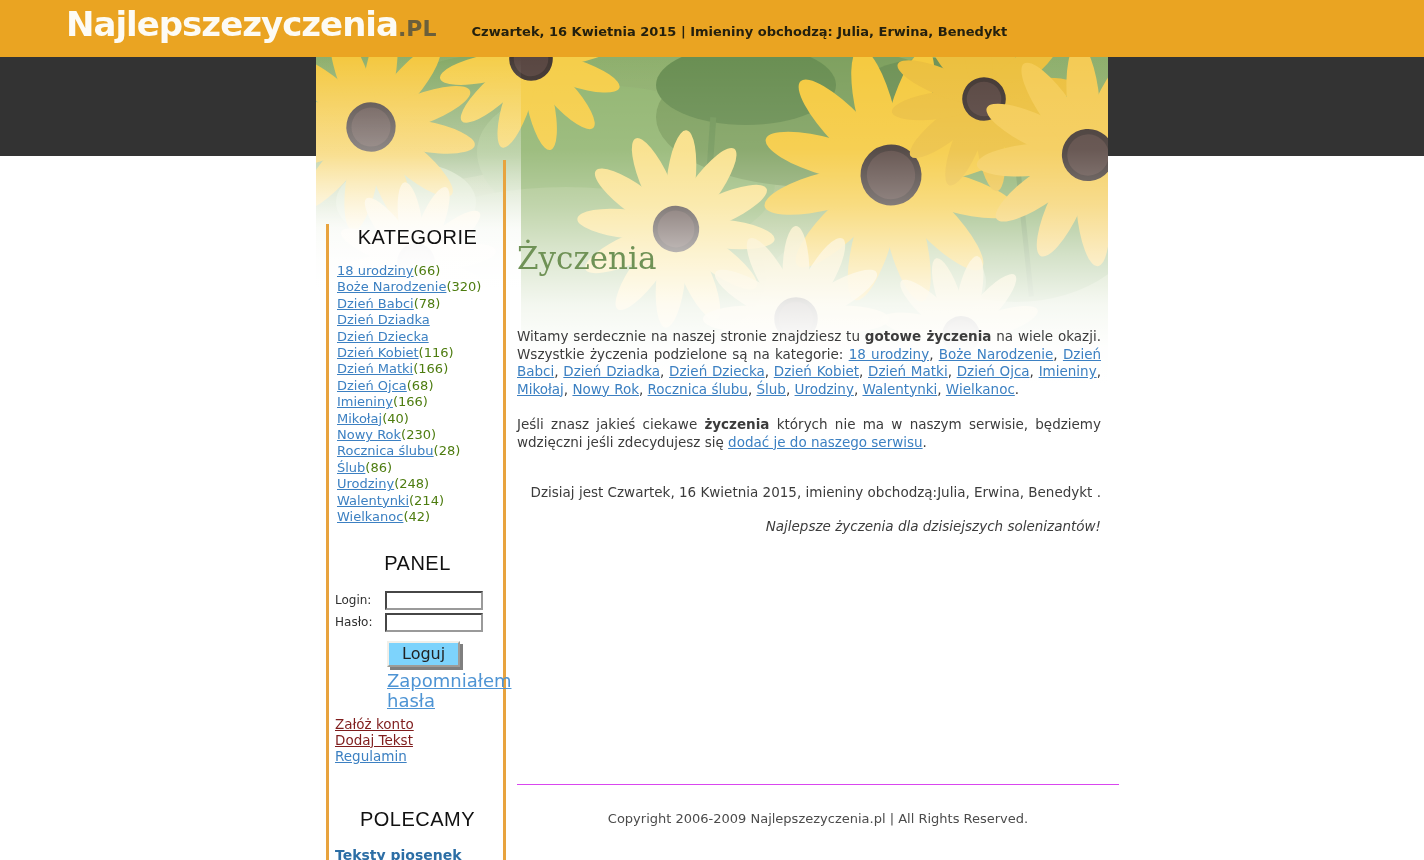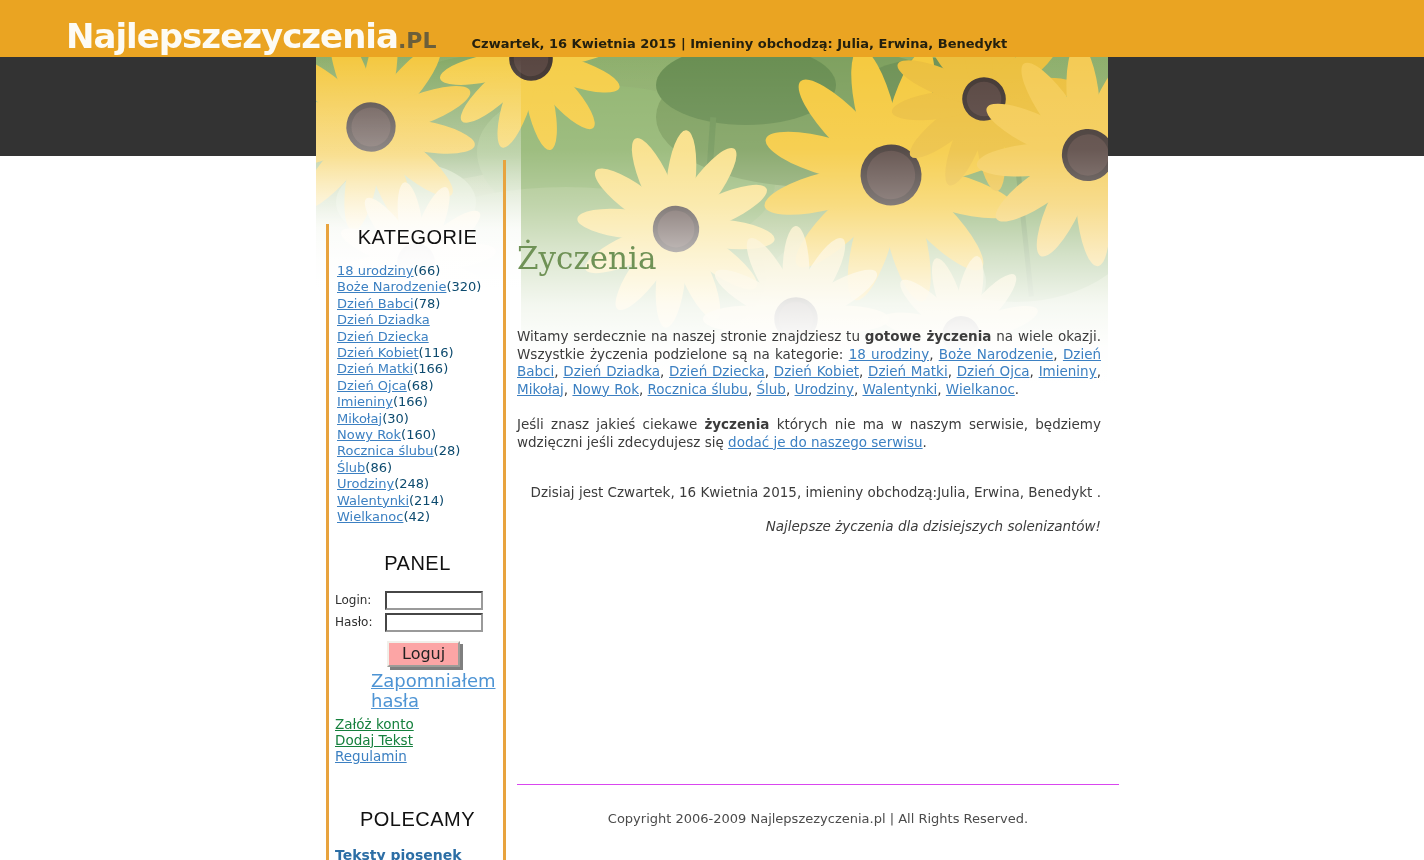--- a/index.html
+++ b/index.html
@@ -1,21 +1,21 @@
 <!DOCTYPE html>
 <html><head>
 <meta charset="utf-8">
 <style>
   * { margin:0; padding:0; box-sizing:border-box; }
   html,body { width:1424px; height:860px; background:#fff; overflow:hidden;
     font-family:"DejaVu Sans", sans-serif; position:relative; }
 
   
   .header { position:absolute; left:0; top:0; width:1424px; height:57px;
-    background:#EAA422; white-space:nowrap; padding:16px 0 0 66px; z-index:5; }
+    background:#EAA422; white-space:nowrap; padding:4px 0 0 66px; z-index:5; }
   .logo { font-size:34px; font-weight:bold; color:#FDFBF4; letter-spacing:-1px; }
   .logo-suffix { font-size:22px; font-weight:bold; color:#6B5F3B; }
   .header-date { font-size:13px; font-weight:bold; color:#24200E; margin-left:30px; }
 
   
   .dark-band { position:absolute; left:0; top:57px; width:1424px; height:99px;
     background:#333333; z-index:1; }
 
   
   .banner { position:absolute; left:316px; top:57px; width:792px; height:330px;
@@ -27,38 +27,38 @@
     background:#E8A33E; z-index:4; }
 
   
   .sidebar { position:absolute; left:326px; top:224px; width:174px;
     border-left:3px solid #E8A33E; padding:2px 0 4px 6px; z-index:4; }
   .side-heading { font-family:"Liberation Sans", sans-serif; font-size:20px;
     font-weight:400; color:#111; text-align:center; letter-spacing:.5px; }
   .cat-list { list-style:none; margin:14px 0 0 2px; }
   .cat-list li { font-size:13px; line-height:16.4px; white-space:nowrap; }
   a.blue-link { color:#3C80C2; text-decoration:underline; cursor:pointer; }
-  .cat-count { color:#0c4a6e; }
+  .cat-count { color:#4d7c0f; }
 
   .panel-heading { margin-top:26px;text-align:center; }
   .login-form { margin-top:16px; }
   .form-row { display:flex; align-items:center; margin-bottom:3px; }
   .form-row label { font-size:12px; color:#2F2F2F; width:50px; }
   .form-row input { width:98px; height:19px; border:2px inset #9a9a9a;
     background:#fff; font-size:13px; padding:0 2px; }
   .login-btn { margin:6px 0 4px 52px; font-size:16px; color:#222;
-    background:#fca5a5; border:2px outset #F1EFE9; padding:1px 13px 2px;
+    background:#7dd3fc; border:2px outset #F1EFE9; padding:1px 13px 2px;
     box-shadow:3px 3px 0 rgba(95,95,95,.8); cursor:pointer;
     font-family:"DejaVu Sans", sans-serif; }
-  .forgot-link { display:block; margin-left:36px; width:118px; font-size:18px;
+  .forgot-link { display:block; margin-left:52px; width:118px; font-size:18px;
     line-height:20px; color:#4E94D4; text-decoration:underline; cursor:pointer; }
   .small-links { margin-top:5px; }
   .small-links a { display:block; font-size:13.5px; line-height:16px;
     text-decoration:underline; cursor:pointer; }
-  a.red-link { color:#15803d; }
+  a.red-link { color:#7f1d1d; }
   .recommend-heading { margin-top:44px; }
   .song-link { display:inline-block; margin-top:16px; font-size:14px;
     font-weight:bold; color:#2C6EA5; text-decoration:underline; cursor:pointer; }
 
   
   .main { position:absolute; left:517px; top:240px; width:584px; z-index:4; }
   .page-title { font-family:"DejaVu Serif", serif; font-weight:400;
     font-size:31px; color:#6F9256; }
   .main p { font-size:13.5px; line-height:17.5px; color:#3C3C3C;
     text-align:justify; }
@@ -172,23 +172,23 @@
       <li><a class="blue-link">Dzień Dziecka</a><span class="cat-count"></span></li>
 
       <li><a class="blue-link">Dzień Kobiet</a><span class="cat-count">(116)</span></li>
 
       <li><a class="blue-link">Dzień Matki</a><span class="cat-count">(166)</span></li>
 
       <li><a class="blue-link">Dzień Ojca</a><span class="cat-count">(68)</span></li>
 
       <li><a class="blue-link">Imieniny</a><span class="cat-count">(166)</span></li>
 
-      <li><a class="blue-link">Mikołaj</a><span class="cat-count">(30)</span></li>
-
-      <li><a class="blue-link">Nowy Rok</a><span class="cat-count">(160)</span></li>
+      <li><a class="blue-link">Mikołaj</a><span class="cat-count">(40)</span></li>
+
+      <li><a class="blue-link">Nowy Rok</a><span class="cat-count">(230)</span></li>
 
       <li><a class="blue-link">Rocznica ślubu</a><span class="cat-count">(28)</span></li>
 
       <li><a class="blue-link">Ślub</a><span class="cat-count">(86)</span></li>
 
       <li><a class="blue-link">Urodziny</a><span class="cat-count">(248)</span></li>
 
       <li><a class="blue-link">Walentynki</a><span class="cat-count">(214)</span></li>
 
       <li><a class="blue-link">Wielkanoc</a><span class="cat-count">(42)</span></li>

